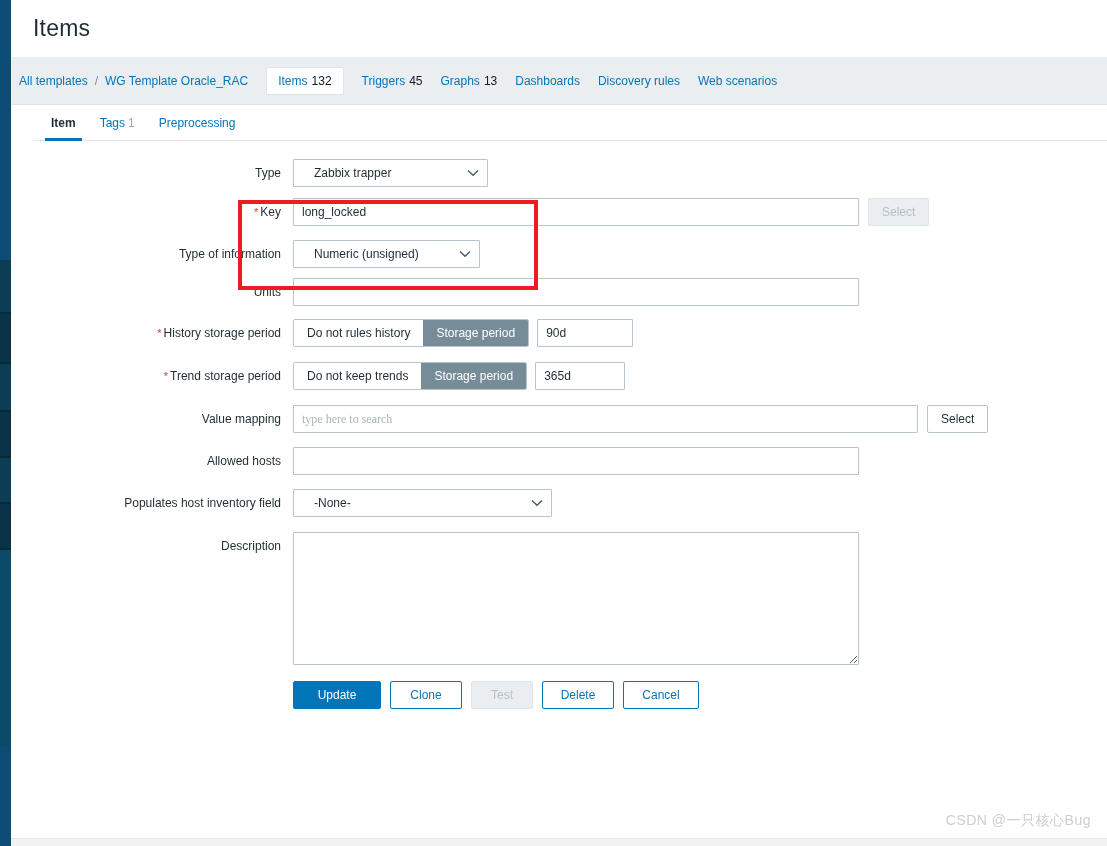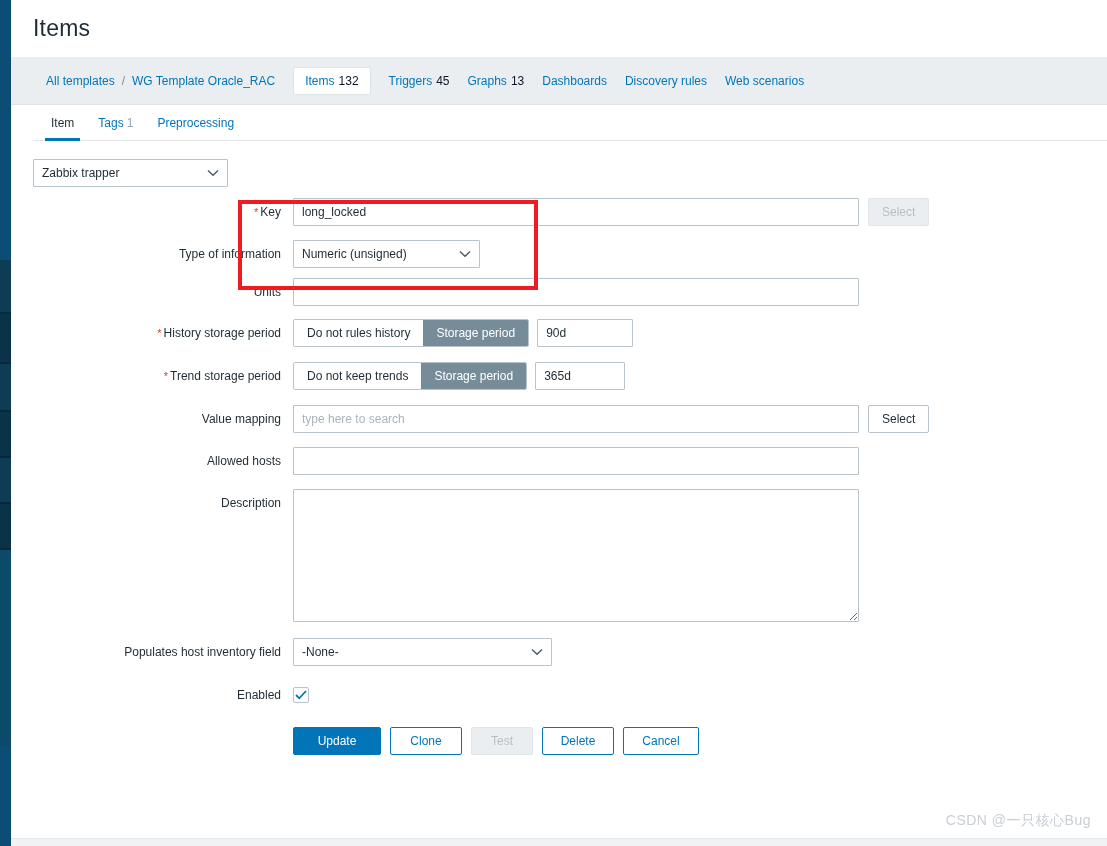--- a/index.html
+++ b/index.html
@@ -52,21 +52,21 @@
     font-weight: normal;
     letter-spacing: .2px;
   }
 
   
   #breadcrumb-bar {
     height: 48px;
     background: #ebeef0;
     display: flex;
     align-items: center;
-    padding-left: 35px;
+    padding-left: 8px;
     border-bottom: 1px solid #dfe4e7;
   }
   #breadcrumb-bar .crumb-link {
     color: #0275b8;
     font-size: 12px;
     text-decoration: none;
     cursor: pointer;
   }
   #breadcrumb-bar .crumb-sep {
     color: #768d99;
@@ -107,20 +107,21 @@
     font-size: 12px;
     color: #0275b8;
     padding: 0 12px 10px 12px;
     cursor: pointer;
     position: relative;
     white-space: nowrap;
   }
   .form-tab .count { color: #97a7b1; margin-left: 3px; }
   .form-tab.active {
     color: #1f2c33;
+    font-weight: bold;
   }
   .form-tab.active::after {
     content: "";
     position: absolute;
     left: 6px; right: 6px; bottom: -1px;
     height: 3px;
     background: #0275b8;
   }
 
   
@@ -170,21 +171,21 @@
   }
   .sel select {
     -webkit-appearance: none;
     appearance: none;
     font-family: "Liberation Sans", sans-serif;
     font-size: 12px;
     color: #1f2c33;
     border: 1px solid #b8c3cb;
     background: #ffffff;
     height: 28px;
-    padding: 0 28px 0 8px;
+    padding: 0 28px 0 20px;
     border-radius: 1px;
     outline: none;
     width: 100%;
     cursor: pointer;
   }
   .sel .chev {
     position: absolute;
     right: 9px; top: 0;
     height: 28px;
     display: flex;
@@ -354,20 +355,23 @@
       </div>
       <div class="form-tab">
         <span>Preprocessing</span>
       </div>
     </div>
 
     <div id="form-body">
 
 
       <div class="row" style="margin-bottom:11px">
+        <div class="lbl">
+          <span>Type</span>
+        </div>
         <div class="ctl">
           <div class="sel" style="width:195px">
             <select>
               <option>Zabbix trapper</option>
             </select>
             <span class="chev">
               <svg width="12" height="8" viewBox="0 0 12 8">
                   <path d="M1 1.5 L6 6.3 L11 1.5" fill="none" stroke="#4a5b66" stroke-width="1.4"></path>
                 </svg>
             </span>
@@ -436,40 +440,31 @@
           </div>
           <input class="txt" style="width: 90px;" value="365d">
         </div>
       </div>
 
       <div class="row" style="margin-bottom:14px">
         <div class="lbl">
           <span>Value mapping</span>
         </div>
         <div class="ctl" style="gap:9px">
-          <input class="txt" style="width: 566px;" placeholder="type here to search">
+          <input class="txt" style="width: 625px; font-family: Liberation Serif, serif;" placeholder="type here to search">
           <button class="btn secondary">Select</button>
         </div>
       </div>
 
       <div class="row" style="margin-bottom:14px">
         <div class="lbl">
           <span>Allowed hosts</span>
         </div>
         <div class="ctl">
           <input class="txt" style="width: 566px;" value="">
-        </div>
-      </div>
-
-      <div class="row" style="margin-bottom:16px">
-        <div class="lbl">
-          <span>Description</span>
-        </div>
-        <div class="ctl">
-          <textarea class="txt" style="width: 566px;"></textarea>
         </div>
       </div>
 
       <div class="row" style="margin-bottom:15px">
         <div class="lbl">
           <span>Populates host inventory field</span>
         </div>
         <div class="ctl">
           <div class="sel" style="width:259px">
             <select>
@@ -477,32 +472,29 @@
             </select>
             <span class="chev">
               <svg width="12" height="8" viewBox="0 0 12 8">
                   <path d="M1 1.5 L6 6.3 L11 1.5" fill="none" stroke="#4a5b66" stroke-width="1.4"></path>
                 </svg>
             </span>
           </div>
         </div>
       </div>
 
-      <div class="row" style="margin-bottom:18px">
-        <div class="lbl">
-          <span>Enabled</span>
+      <div class="row" style="margin-bottom:16px">
+        <div class="lbl">
+          <span>Description</span>
         </div>
         <div class="ctl">
-          <span class="cbx">
-            <svg width="12" height="10" viewBox="0 0 12 10">
-                <path d="M1 5 L4.3 8.3 L11 1" fill="none" stroke="#0275b8" stroke-width="1.8"></path>
-              </svg>
-          </span>
-        </div>
-      </div>
+          <textarea class="txt" style="width: 566px;"></textarea>
+        </div>
+      </div>
+
 
       <div class="row">
         <div class="lbl"></div>
         <div class="ctl" style="gap:9px">
           <button class="btn primary" style="min-width:88px">Update</button>
           <button class="btn" style="min-width:72px">Clone</button>
           <button class="btn disabled" style="min-width:62px">Test</button>
           <button class="btn" style="min-width:72px">Delete</button>
           <button class="btn" style="min-width:76px">Cancel</button>
         </div>

